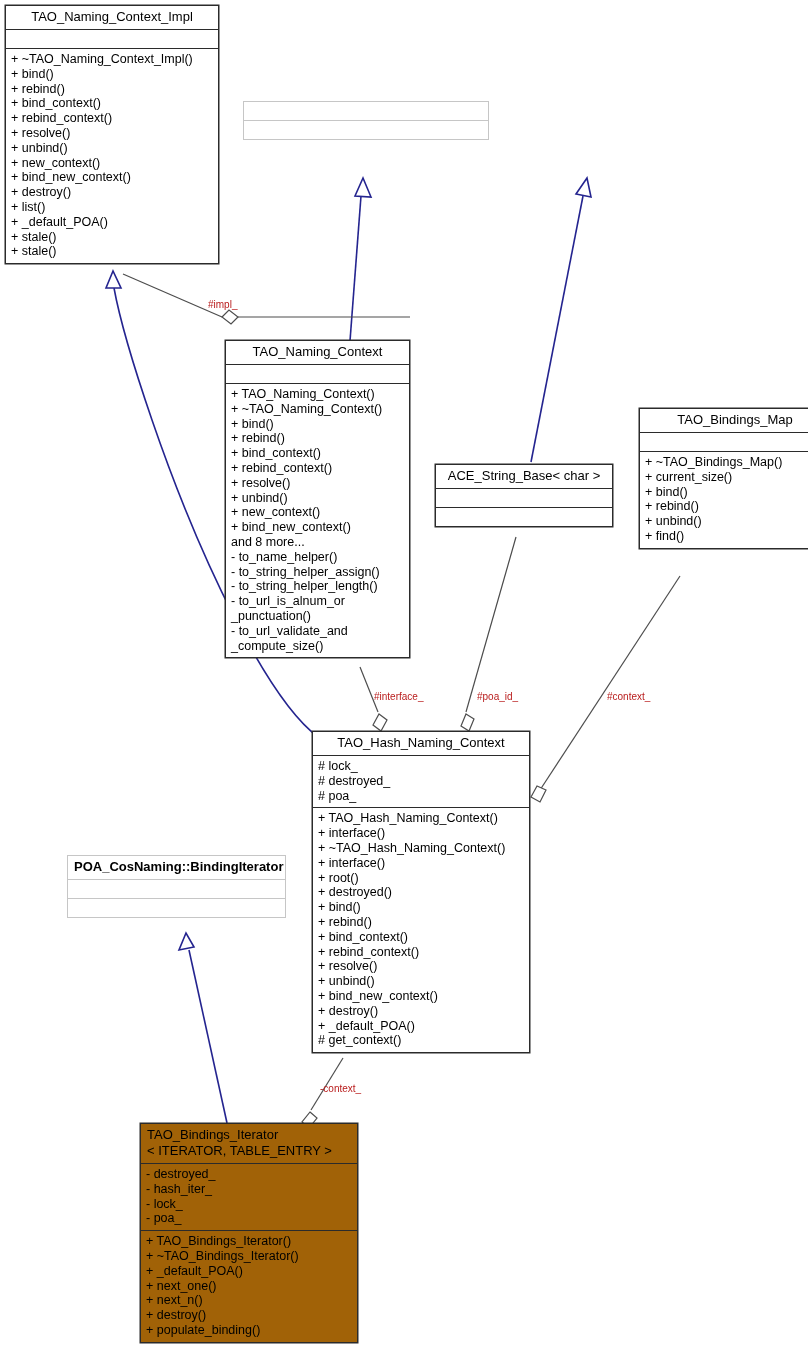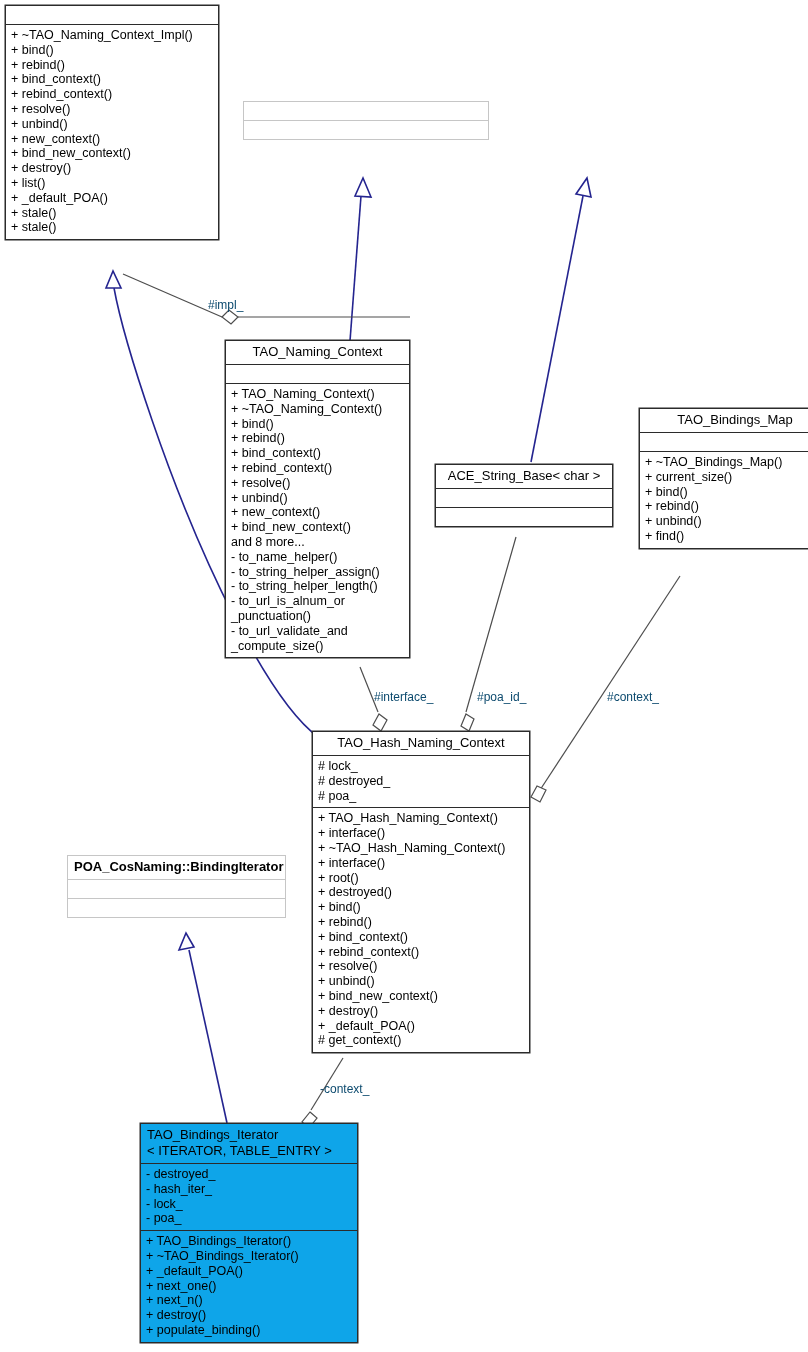--- a/index.html
+++ b/index.html
@@ -7,21 +7,21 @@
     width:808px;height:1352px;position:relative;overflow:hidden;
     font-family:"Liberation Sans","DejaVu Sans",sans-serif;
     -webkit-font-smoothing:antialiased;
   }
   #canvas{position:absolute;left:0;top:0;width:808px;height:1352px;}
   svg.edges{position:absolute;left:0;top:0;width:808px;height:1352px;overflow:visible;}
 
   .node{position:absolute;box-sizing:border-box;background:#ffffff;}
   .node.dark{border:1px solid #2b2b2b;box-shadow:0 0 0 0.5px #2b2b2b;}
   .node.light{border:1px solid #c6c6c6;}
-  .node.sel{background:#0ea5e9;border:1px solid #2b2b2b;box-shadow:0 0 0 0.5px #2b2b2b;}
+  .node.sel{background:#a16207;border:1px solid #2b2b2b;box-shadow:0 0 0 0.5px #2b2b2b;}
 
   .nm-title{
     text-align:center;font-size:13px;color:#000;line-height:16px;
     padding:3px 6px 4px 6px;
   }
   .nm-title.left{text-align:left;}
   .node.dark .nm-title{border-bottom:1px solid #2b2b2b;}
   .node.light .nm-title{border-bottom:1px solid #c6c6c6;}
   .node.sel .nm-title{border-bottom:1px solid #2b2b2b;}
 
@@ -29,21 +29,21 @@
     font-size:12.5px;color:#000;line-height:14.8px;padding:3px 4px 4px 5px;
     text-align:left;min-height:13px;
   }
   .node.dark .nm-attrs{border-bottom:1px solid #2b2b2b;}
   .node.light .nm-attrs{border-bottom:1px solid #c6c6c6;}
   .node.sel .nm-attrs{border-bottom:1px solid #2b2b2b;}
   .nm-attrs.empty,.nm-ops.empty{height:18px;padding:0;}
   .row{white-space:pre;}
 
   .edge-label{
-    position:absolute;font-size:12px;color:#0c4a6e;white-space:nowrap;
+    position:absolute;font-size:10px;color:#b91c1c;white-space:nowrap;
     background:transparent;line-height:14px;
   }
 </style>
 </head>
 <body>
 
 <div id="canvas">
 
   <svg class="edges" viewBox="0 0 808 1352" xmlns="http://www.w3.org/2000/svg">
 
@@ -76,20 +76,21 @@
     <polygon points="310,1112 317,1118 309,1128 302,1122" fill="#ffffff" stroke="#4d4d4d" stroke-width="1.2"></polygon>
   </svg>
 
   <div class="edge-label" style="left:208px;top:298px;">#impl_</div>
   <div class="edge-label" style="left:374px;top:690px;">#interface_</div>
   <div class="edge-label" style="left:477px;top:690px;">#poa_id_</div>
   <div class="edge-label" style="left:607px;top:690px;">#context_</div>
   <div class="edge-label" style="left:320px;top:1082px;">-context_</div>
 
   <div class="node dark" style="left:5px;top:5px;width:214px;">
+    <div class="nm-title">TAO_Naming_Context_Impl</div>
     <div class="nm-attrs empty"></div>
     <div class="nm-ops">
       <div class="row">+ ~TAO_Naming_Context_Impl()</div>
       <div class="row">+ bind()</div>
       <div class="row">+ rebind()</div>
       <div class="row">+ bind_context()</div>
       <div class="row">+ rebind_context()</div>
       <div class="row">+ resolve()</div>
       <div class="row">+ unbind()</div>
       <div class="row">+ new_context()</div>

